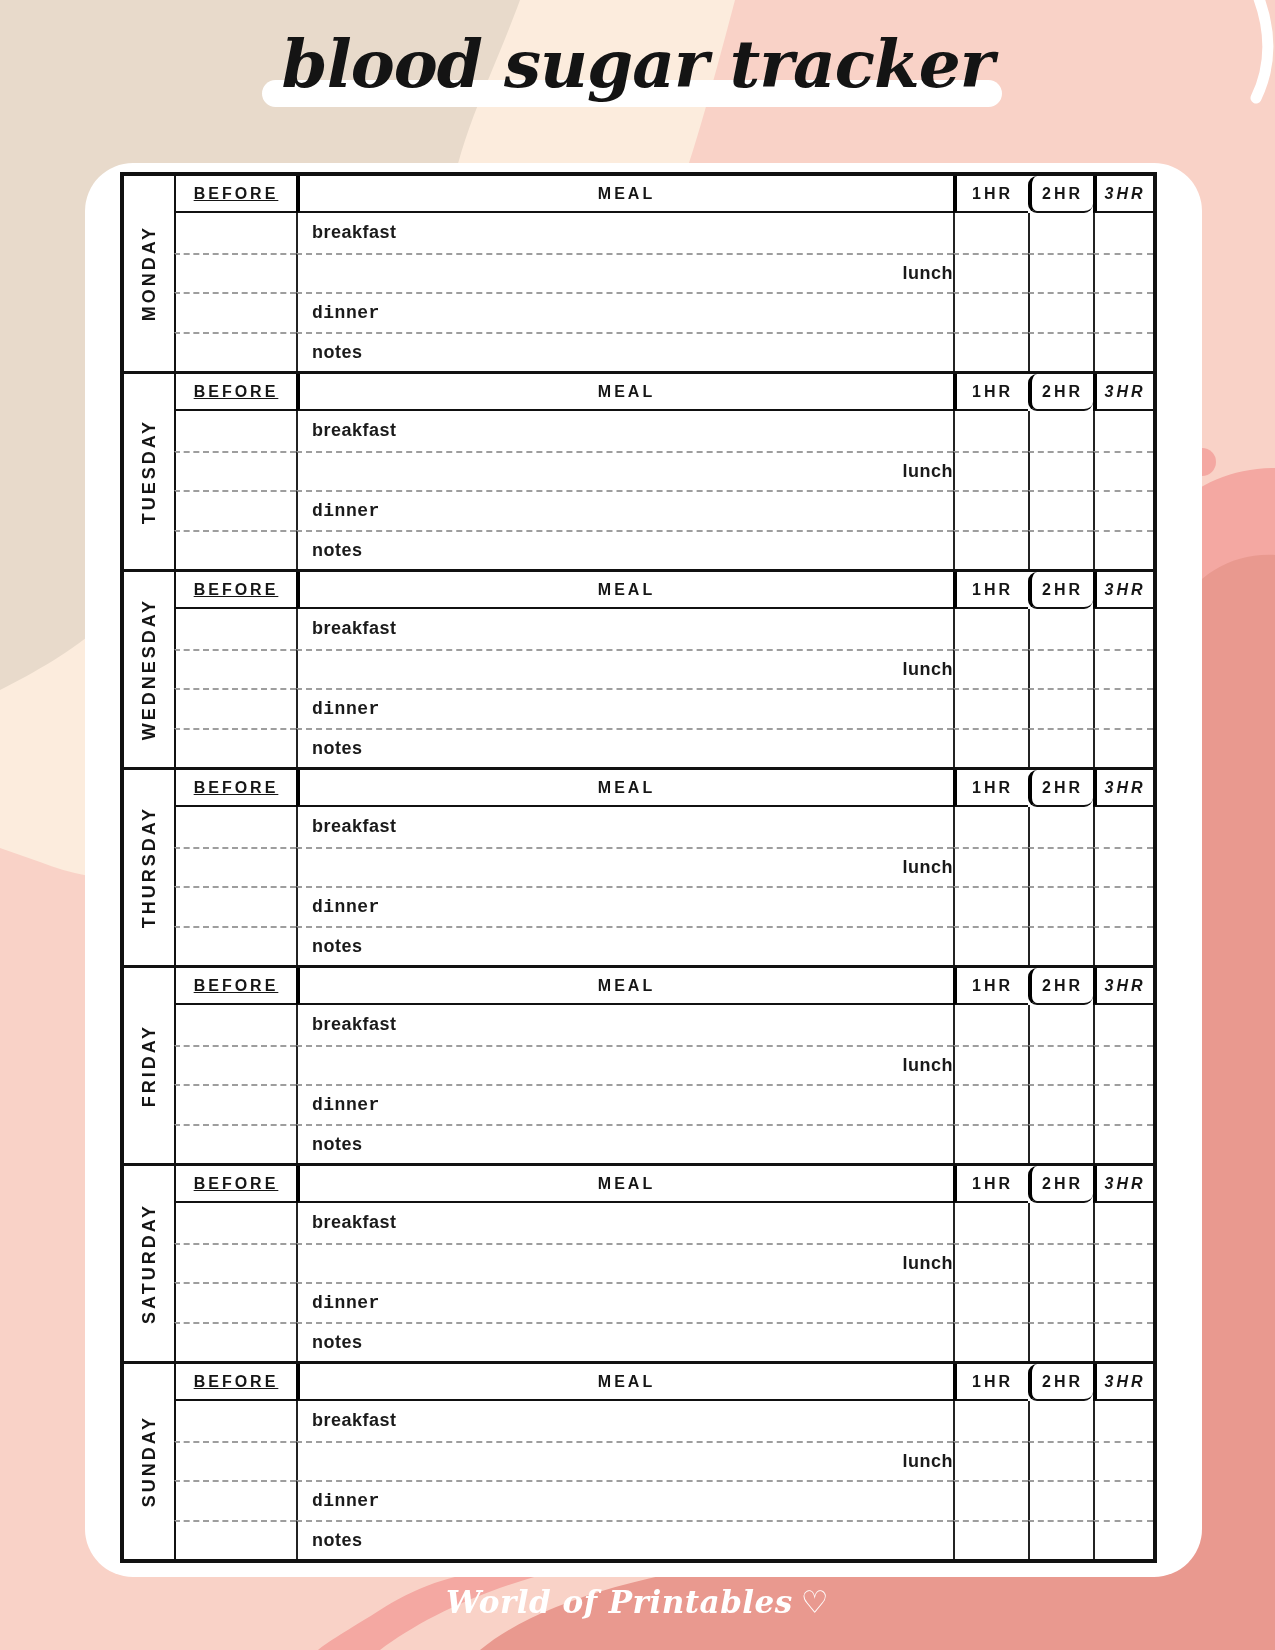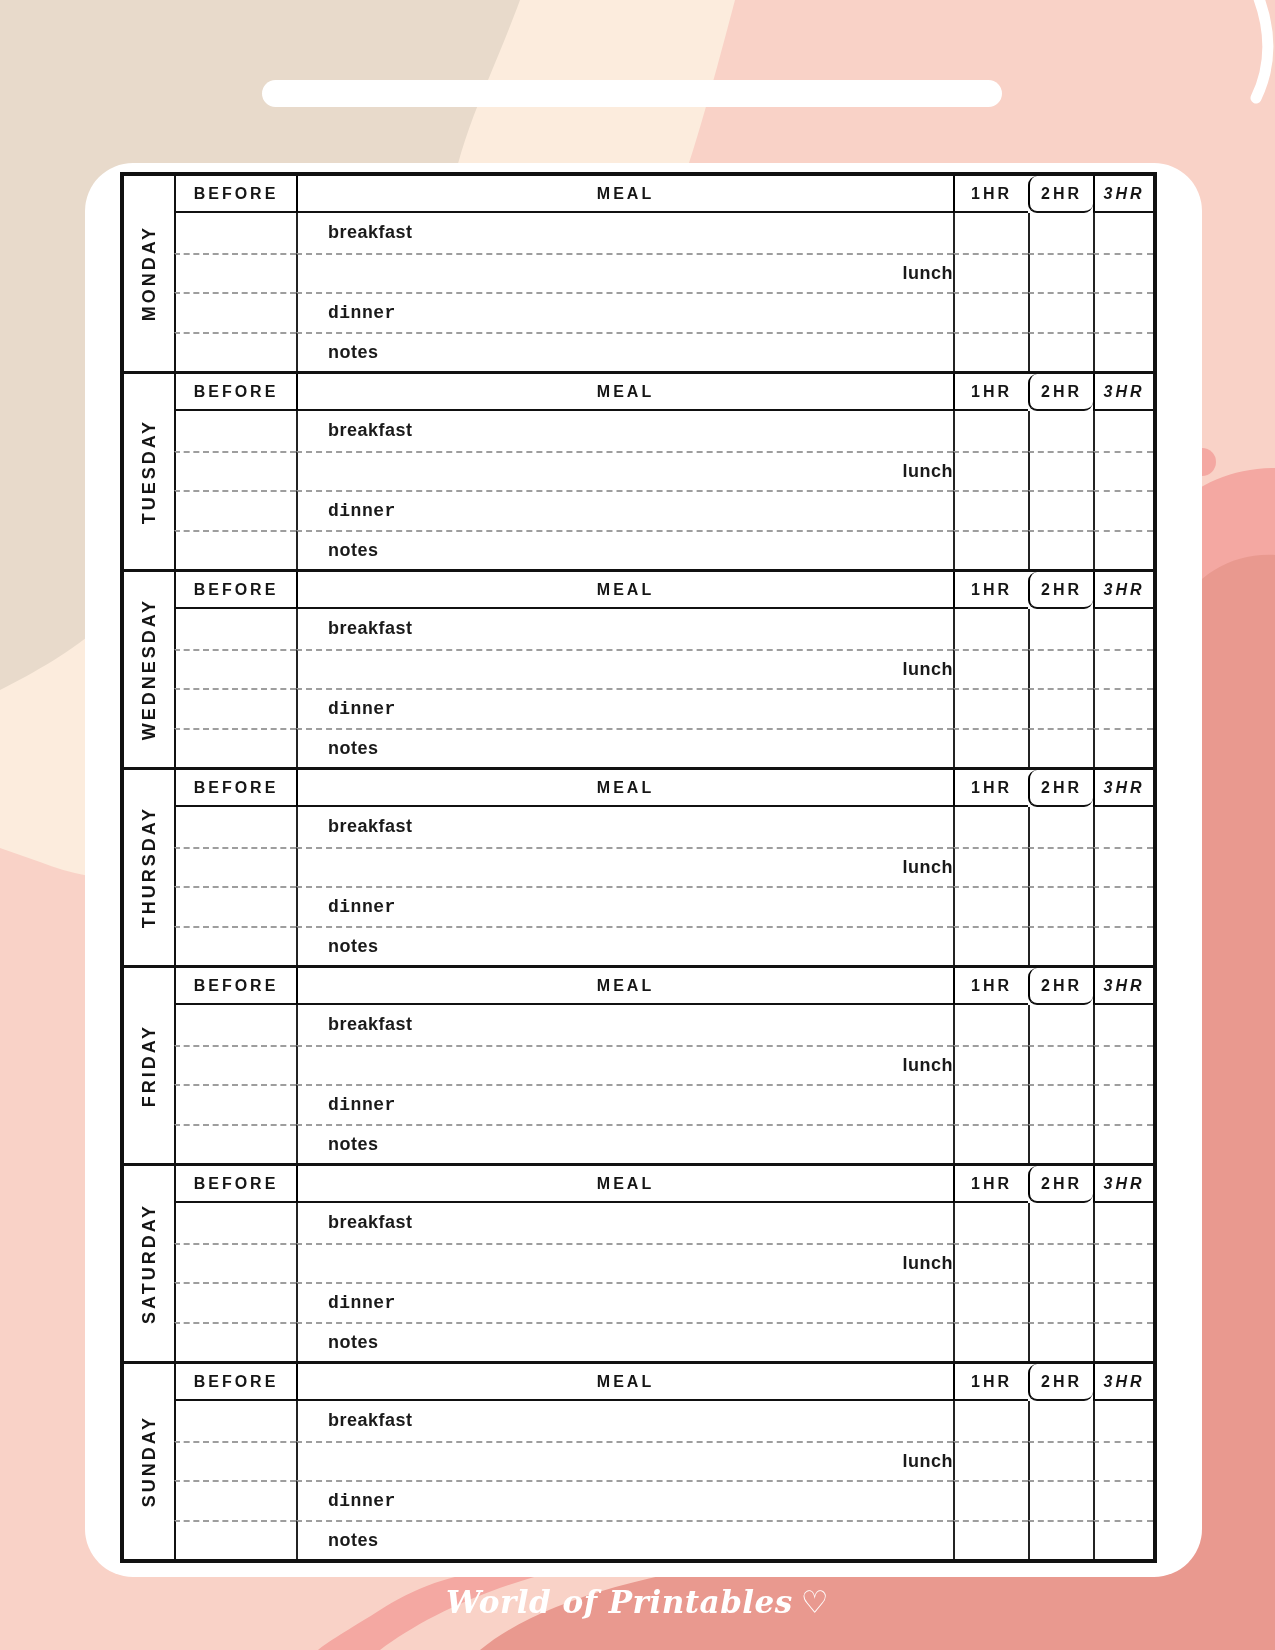--- a/index.html
+++ b/index.html
@@ -36,42 +36,42 @@
 
   .day-cell { grid-area:1 / 1 / 6 / 2; display:flex; align-items:center; justify-content:center; }
   .day-label {
     writing-mode:vertical-rl; transform:rotate(180deg);
     font-weight:bold; font-size:18px; letter-spacing:3px; color:#151515; white-space:nowrap;
   }
 
   .hcell {
     grid-row:1; display:flex; align-items:center; justify-content:center;
     font-size:16px; letter-spacing:3px; font-weight:bold; color:#161616;
-    border-bottom:2.5px solid #111; border-left:2px solid #000000;
-  }
-  .hc2 { grid-column:2; border-left:2.5px solid #111; }
+    border-bottom:2.5px solid #111; border-left:4px solid #000000;
+  }
+  .hc2 { grid-column:2; border-left:2.5px solid #111;text-decoration:underline; }
   .hc3 { grid-column:3; }
   .hc4 { grid-column:4; }
   .hc5 { grid-column:5;border-radius:9px; }
   .hc6 { grid-column:6;font-style:italic; }
 
   .cell { border-left:2px solid #232323; }
   .c2 { grid-column:2; border-left:2.5px solid #111; }
   .c3 { grid-column:3; }
   .c4 { grid-column:4; }
   .c5 { grid-column:5; }
   .c6 { grid-column:6; }
   .r2 { grid-row:2; }
   .r3 { grid-row:3;justify-content:flex-end; }
   .r4 { grid-row:4;font-family:Liberation Mono, monospace; }
   .r5 { grid-row:5; }
   .r3, .r4, .r5 { border-top:2px dashed #9e9e9e; }
 
   .meal-cell { display:flex; align-items:center; padding-left:14px; }
-  .meal-label { font-weight:bold; font-size:18px; letter-spacing:0.5px; color:#1a1a1a;margin-left:16px; }
+  .meal-label { font-weight:bold; font-size:18px; letter-spacing:0.5px; color:#1a1a1a; }
 
   
   .footer {
     position:absolute; left:0; right:0; top:1584px; text-align:center;
     font-family:"DejaVu Serif", serif; font-style:italic; font-weight:bold;
     font-size:31px; color:#ffffff; letter-spacing:0.5px;
   }
   .heart { font-style:normal; padding-left:8px; font-weight:normal; }
 </style>
 </head>
@@ -85,20 +85,21 @@
     <path d="M0,0 H520 C485,95 455,140 445,235 C437,320 345,295 305,380 C268,455 205,430 175,520 C148,605 70,655 0,690 Z" fill="#e8dacb"></path>
     <path d="M1275,468 C1165,468 1100,575 1120,715 L1120,1650 L1275,1650 Z" fill="#f4a8a2"></path>
     <circle cx="1202" cy="462" r="14" fill="#f4a8a2"></circle>
     <path d="M380,1650 C420,1620 480,1590 560,1570 C470,1563 420,1585 380,1610 C355,1626 330,1640 318,1650 Z" fill="#f4a8a2"></path>
     <path d="M1275,555 C1180,550 1128,660 1142,800 L1142,1460 C1142,1520 1000,1535 820,1552 C660,1567 540,1600 480,1650 L1275,1650 Z" fill="#e9998f"></path>
     <path d="M1246,-30 Q1284,40 1256,98" stroke="#ffffff" stroke-width="11" fill="none" stroke-linecap="round"></path>
   </svg>
 
   <div class="title-wrap">
     <div class="title-stripe"></div>
+    <div class="page-title">blood sugar tracker</div>
   </div>
 
   <div class="card">
     <div class="tracker-table">
   <div class="day-block">
     <div class="day-cell">
       <span class="day-label">MONDAY</span>
     </div>
 
     <div class="hcell hc2">BEFORE</div>

